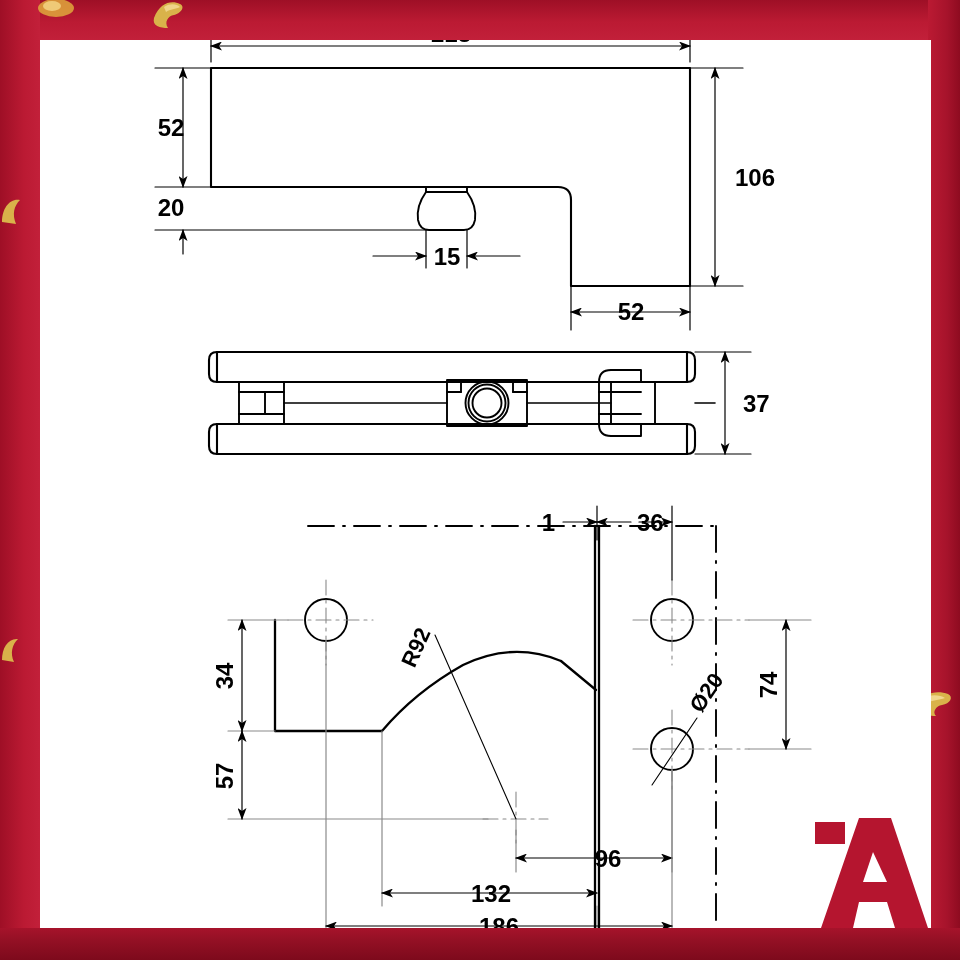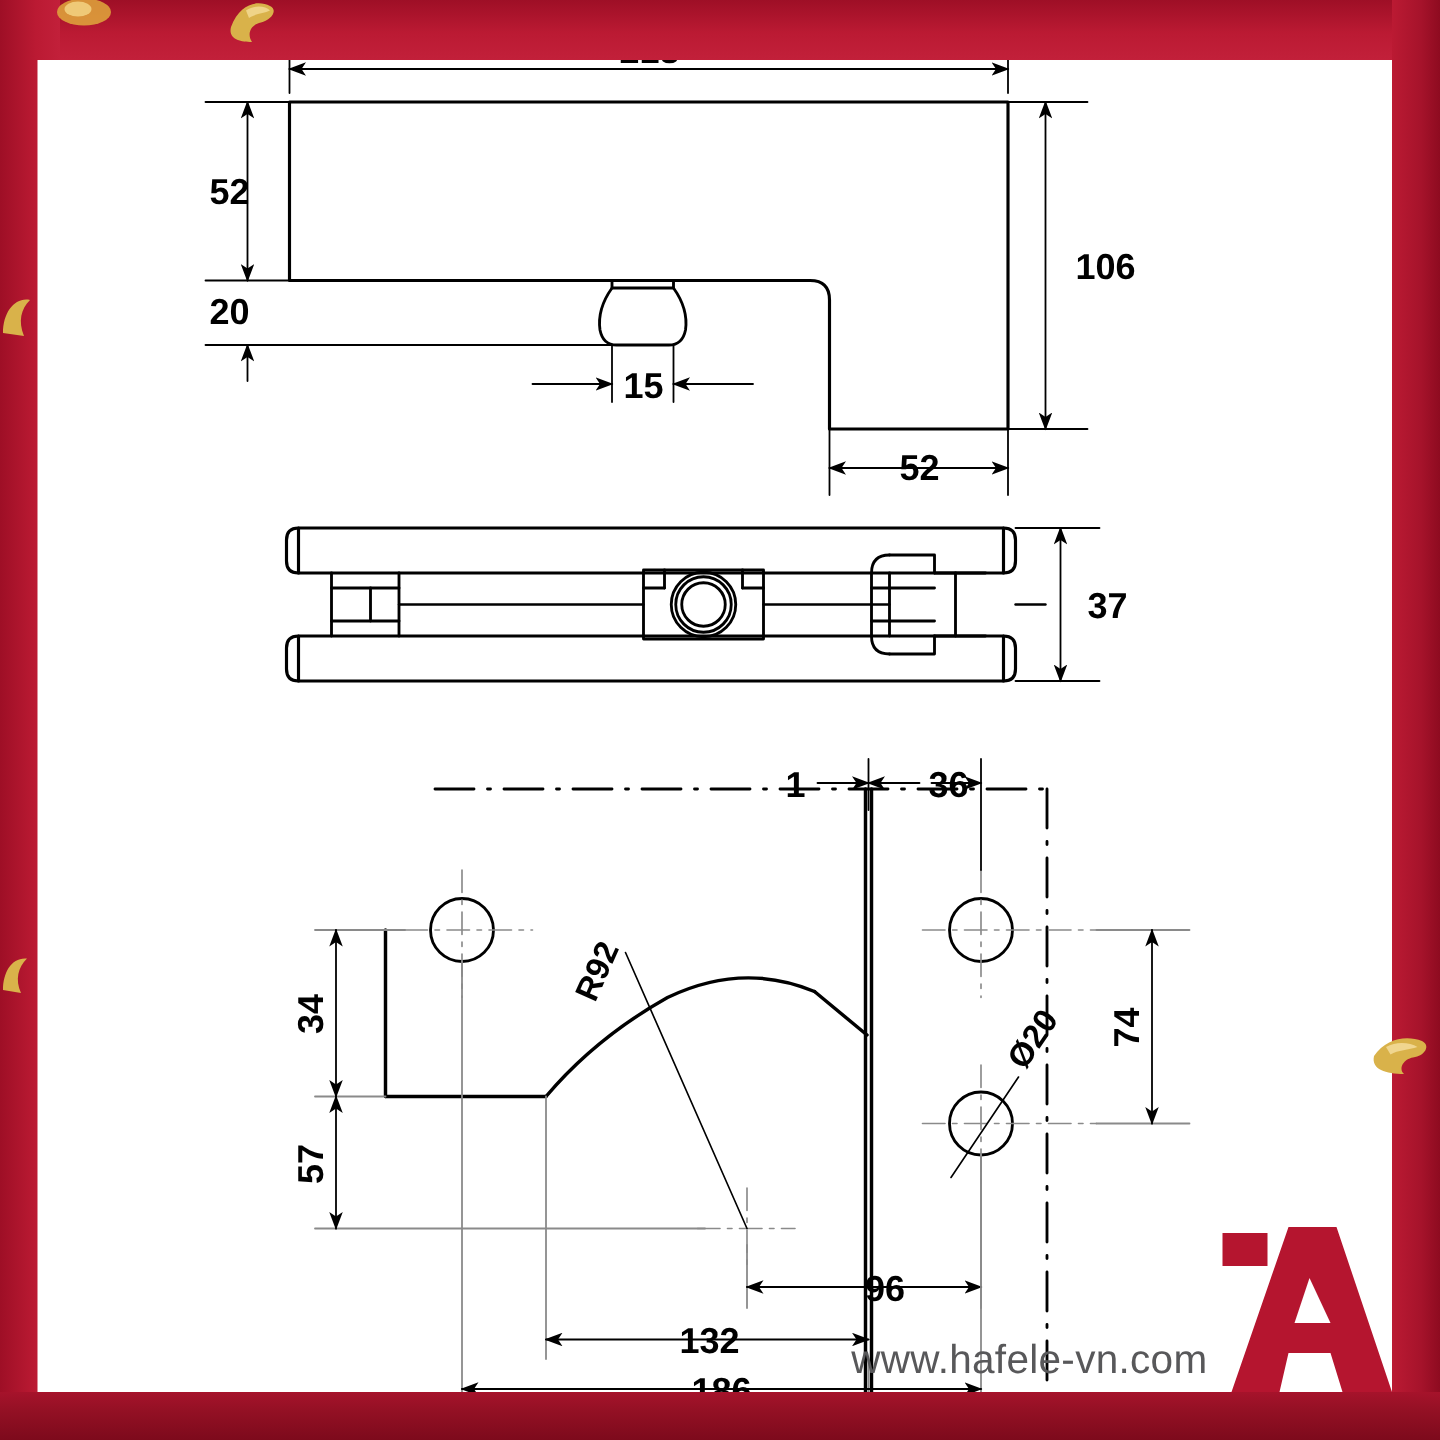--- a/index.html
+++ b/index.html
@@ -30,21 +30,21 @@
   .frame-right  { right: 0;  top: 0;    width: 32px;  height: 960px;
                   background: linear-gradient(270deg,#8e0b20 0%,#a6132b 40%,#bb1a33 100%); }
   .frame-bottom { left: 0;   bottom: 0; width: 960px; height: 32px;
                   background: linear-gradient(0deg,#7d0a1c 0%,#931024 60%,#a6132b 100%); }
 
   .confetti { position: absolute; pointer-events: none; }
 
   
   #sheet {
     position: absolute;
-    left: 25px;  top: 40px;
+    left: 43px;  top: 40px;
     width: 888px; height: 888px;
     background: #ffffff;
   }
 
   #drawing { position: absolute; left: 0; top: 0; }
 
   
   #logo {
     position: absolute;
     right: 32px;
@@ -334,21 +334,20 @@
         </g>
         <g stroke-width="1.2">
           <line x1="283" y1="886" x2="629" y2="886" marker-start="url(#ahL)" marker-end="url(#ahR)"></line>
         </g>
         <text x="456" y="895" text-anchor="middle" font-family="Liberation Sans, sans-serif" font-size="24" font-weight="bold" fill="#000" stroke="none">186</text>
 
       </g>
     </svg>
   </div>
 
-  <div id="watermark">www.hafele-vn.com</div>
 
   <div id="logo">
     <svg width="115" height="110" viewBox="0 0 115 110" xmlns="http://www.w3.org/2000/svg">
 
       <rect x="2" y="4" width="30" height="22" fill="#B5152F"></rect>
 
       <path d="M46 0 L78 0 L115 110 L82 110 L74 84 L46 84 L40 110 L8 110 Z" fill="#B5152F"></path>
       <path d="M60 34 L74 64 L50 64 Z" fill="#ffffff"></path>
     </svg>
   </div>

